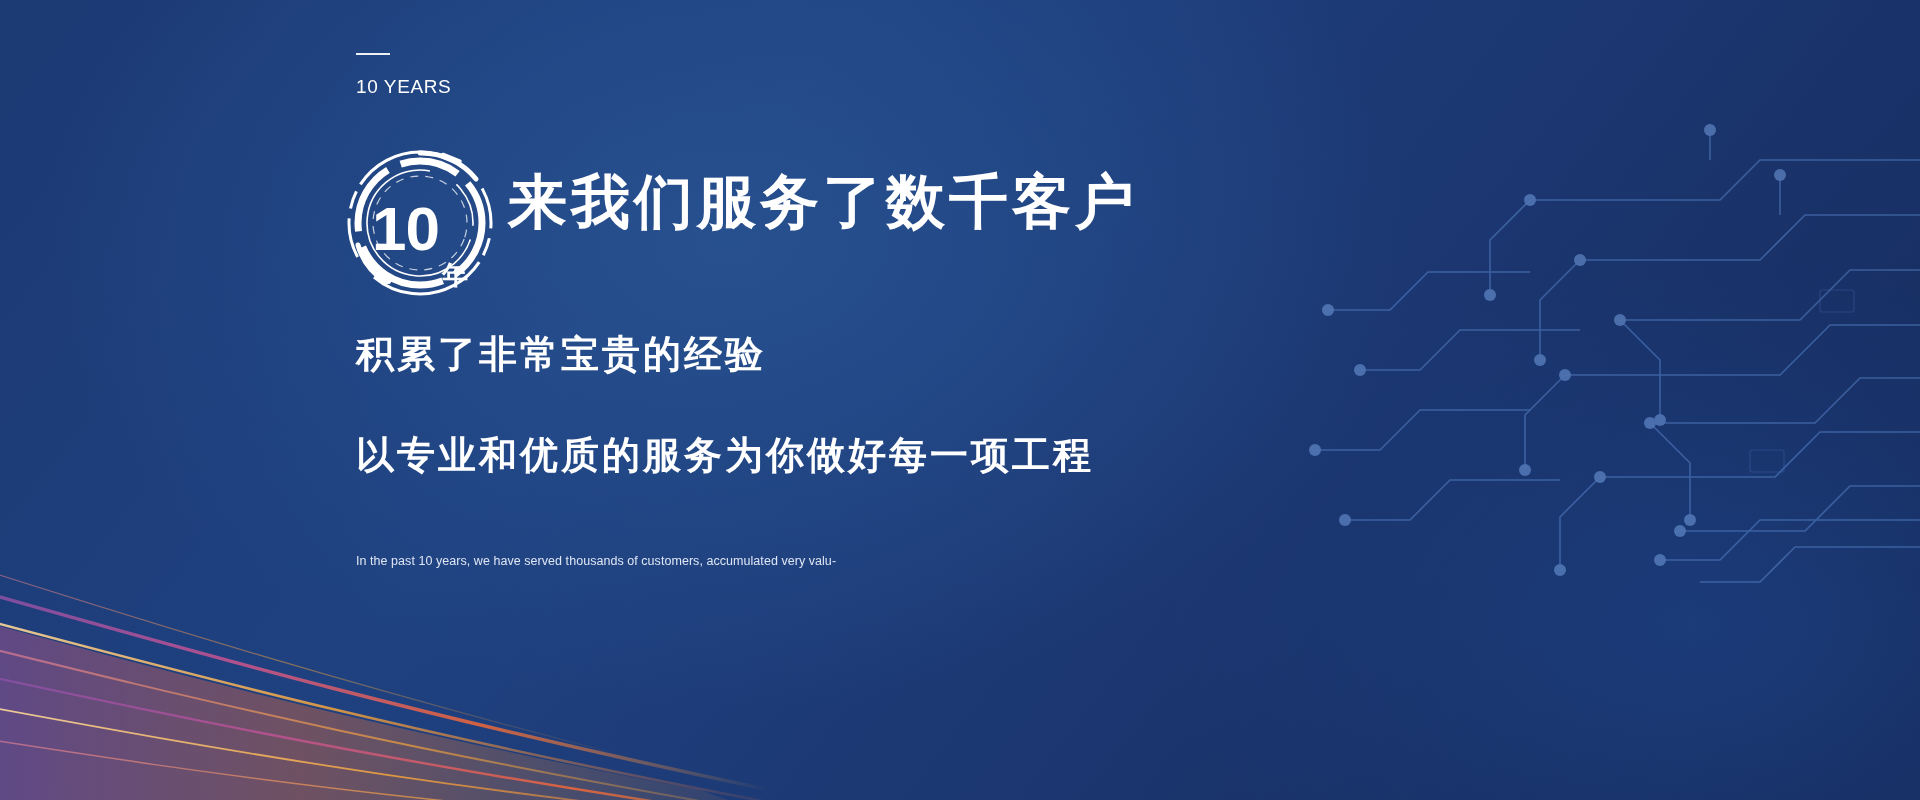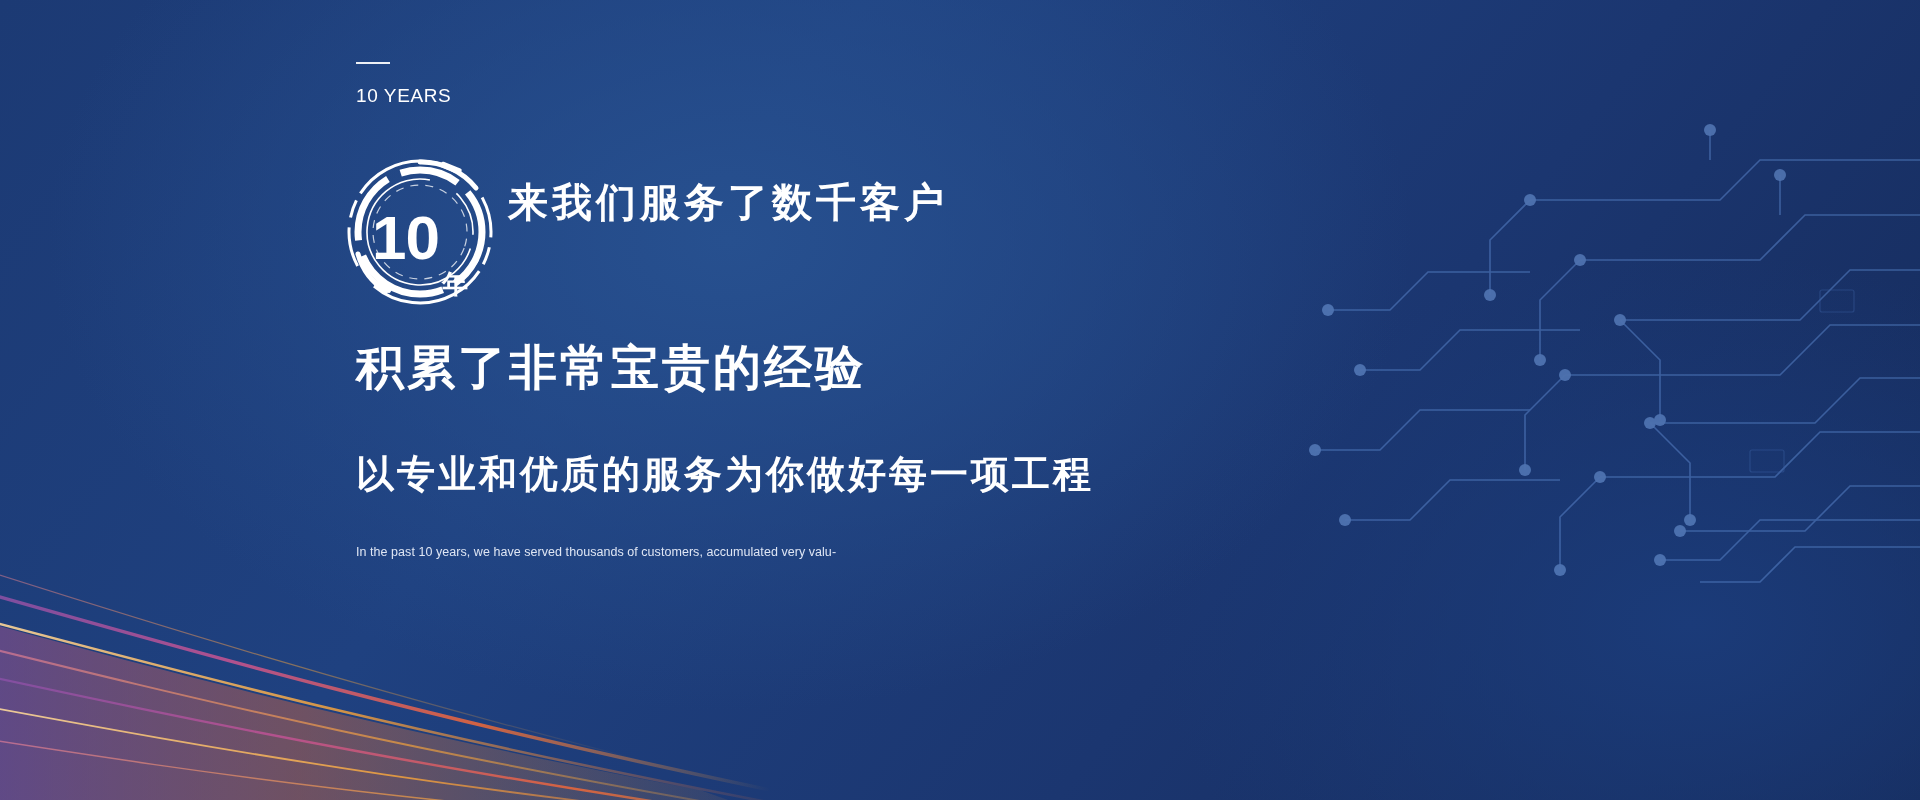--- a/index.html
+++ b/index.html
@@ -15,21 +15,21 @@
 
   
   .circuit{position:absolute;right:0;top:120px;width:860px;height:470px;opacity:.62;pointer-events:none;}
   .circuit svg{display:block;width:100%;height:100%;}
 
   
   .ribbons{position:absolute;left:-60px;bottom:-40px;width:1180px;height:380px;pointer-events:none;}
   .ribbons svg{display:block;width:100%;height:100%;}
 
   
-  .content{position:absolute;left:356px;top:17px;width:1300px;height:716px;}
+  .content{position:absolute;left:356px;top:8px;width:1300px;height:716px;}
 
   .eyebrow-rule{width:34px;height:2px;background:#ffffff;opacity:.92;margin-top:45px;}
   .eyebrow{
     margin-top:22px;font-size:19px;letter-spacing:.6px;color:#ffffff;
     font-weight:400;line-height:1;
   }
 
   
   .headline-row{position:relative;margin-top:51px;height:152px;}
 
@@ -38,36 +38,36 @@
   .emblem-text{
     position:absolute;left:0;top:0;width:152px;height:152px;
     display:flex;align-items:center;justify-content:center;
     color:#fff;line-height:1;
   }
   .emblem-num{font-size:62px;font-weight:700;letter-spacing:-1px;margin-top:12px;}
   .emblem-unit{font-size:26px;font-weight:700;margin-left:3px;align-self:flex-end;margin-bottom:11px;}
 
   .headline{
     position:absolute;left:152px;top:26px;
-    font-size:40px;font-weight:700;color:#ffffff;letter-spacing:4px;
+    font-size:59px;font-weight:700;color:#ffffff;letter-spacing:4px;
     line-height:1;white-space:nowrap;
     font-family:"Liberation Sans","DejaVu Sans",sans-serif;
   }
 
   .sub1{
-    margin-top:36px;font-size:48px;font-weight:700;color:#ffffff;
+    margin-top:36px;font-size:38px;font-weight:700;color:#ffffff;
     letter-spacing:3px;line-height:1;white-space:nowrap;
   }
   .sub2{
     margin-top:63px;font-size:38px;font-weight:700;color:#ffffff;
     letter-spacing:3px;line-height:1;white-space:nowrap;
   }
 
   .caption{
-    margin-top:52px;font-size:12.5px;color:#dfe6f4;line-height:1.22;
+    margin-top:80px;font-size:12.5px;color:#dfe6f4;line-height:1.22;
     letter-spacing:.05px;max-width:430px;font-weight:400;
   }
   .caption div{white-space:nowrap;}
 </style>
 </head>
 <body>
 
 <div class="stage">
 
   <div class="circuit">

